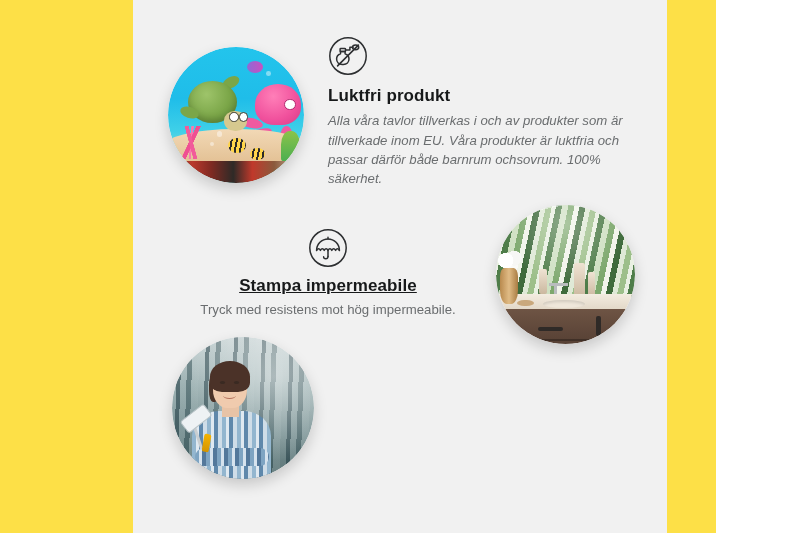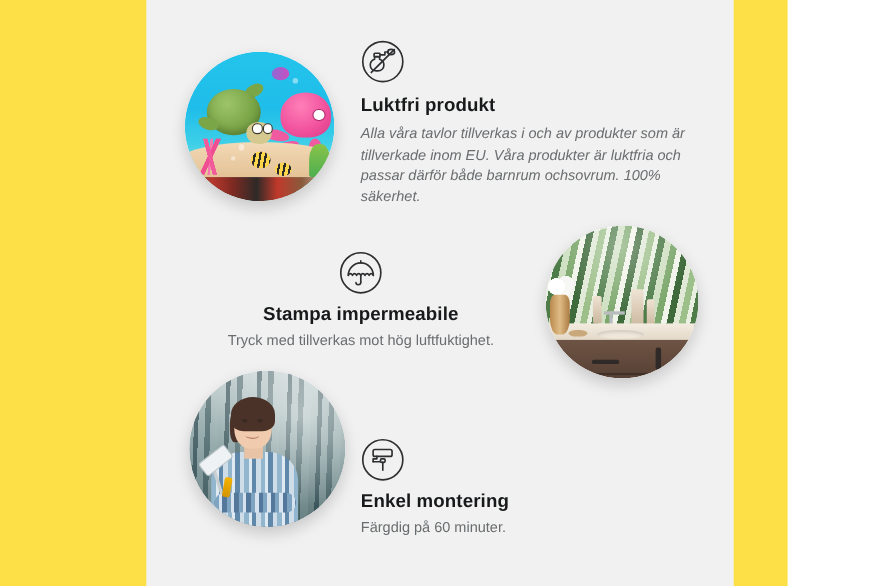--- a/index.html
+++ b/index.html
@@ -279,21 +279,21 @@
     color: #6a6d6f;
     line-height: 1.46;
   }
 
   #feature-odourless { left: 328px; top: 36px; width: 300px; text-align: left; }
   #feature-odourless h2 { margin-top: 9px; }
   #feature-odourless p  { margin-top: 5px; font-style: italic; }
 
   #feature-waterproof { left: 178px; top: 228px; width: 300px; text-align: center; }
   #feature-waterproof .icon-wrap { text-align: center; }
-  #feature-waterproof h2 { margin-top: 7px; }
+  #feature-waterproof h2 { margin-top: 7px; text-decoration: underline; }
   #feature-waterproof p  { margin-top: 4px; }
 
   #feature-mounting { left: 328px; top: 398px; width: 300px; text-align: left; }
   #feature-mounting h2 { margin-top: 7px; }
   #feature-mounting p  { margin-top: 4px; }
 
   .icon-svg { display: block; }
   #feature-waterproof .icon-svg { margin: 0 auto; }
 </style>
 </head>
@@ -392,31 +392,17 @@
       <svg class="icon-svg" width="40" height="40" viewBox="0 0 40 40" aria-hidden="true">
         <circle cx="20" cy="20" r="18.2" fill="none" stroke="#2d2f31" stroke-width="1.5"></circle>
         <path d="M8.6 22.4c0-6.3 5.1-11.4 11.4-11.4s11.4 5.1 11.4 11.4" fill="none" stroke="#2d2f31" stroke-width="1.5" stroke-linecap="round"></path>
         <path d="M8.6 22.4c1.2-2.2 2.7-2.2 3.8 0 1.1-2.2 2.8-2.2 3.8 0 1.1-2.2 2.8-2.2 3.8 0 1.1-2.2 2.8-2.2 3.8 0 1.1-2.2 2.6-2.2 3.8 0 1.1-2.2 2.7-2.2 3.8 0" fill="none" stroke="#2d2f31" stroke-width="1.4" stroke-linejoin="round" stroke-linecap="round"></path>
         <path d="M20 22.4v6.1" fill="none" stroke="#2d2f31" stroke-width="1.5" stroke-linecap="round"></path>
         <path d="M20 28.5c0 1.4-1.1 2.3-2.3 2.3-1.2 0-2.1-.9-2.1-2" fill="none" stroke="#2d2f31" stroke-width="1.4" stroke-linecap="round"></path>
         <path d="M20 11v-1.9" fill="none" stroke="#2d2f31" stroke-width="1.4" stroke-linecap="round"></path>
       </svg>
     </span>
     <h2>Stampa impermeabile</h2>
-    <p>Tryck med tillverkas mot hög luftfuktighet.</p>
+    <p>Tryck med resistens mot hög impermeabile.</p>
   </div>
 
-  <div class="feature" id="feature-mounting">
-    <span class="icon-wrap">
-      <svg class="icon-svg" width="40" height="40" viewBox="0 0 40 40" aria-hidden="true">
-        <circle cx="20" cy="20" r="18.2" fill="none" stroke="#2d2f31" stroke-width="1.5"></circle>
-        <rect x="11.2" y="10.6" width="17.2" height="6.3" rx="1.6" fill="none" stroke="#2d2f31" stroke-width="1.5"></rect>
-        <path d="M14.6 16.9v2.3h-3.4v2.6" fill="none" stroke="#2d2f31" stroke-width="1.5" stroke-linecap="round" stroke-linejoin="round"></path>
-        <rect x="17.9" y="19.2" width="4.2" height="3.1" rx="0.9" fill="none" stroke="#2d2f31" stroke-width="1.5"></rect>
-        <path d="M20 22.3v7.2" fill="none" stroke="#2d2f31" stroke-width="1.5" stroke-linecap="round"></path>
-        <path d="M11.2 21.8h6.7" fill="none" stroke="#2d2f31" stroke-width="1.5" stroke-linecap="round"></path>
-      </svg>
-    </span>
-    <h2>Enkel montering</h2>
-    <p>Färgdig på 60 minuter.</p>
-  </div>
 
 </div>
 
 </body></html>

